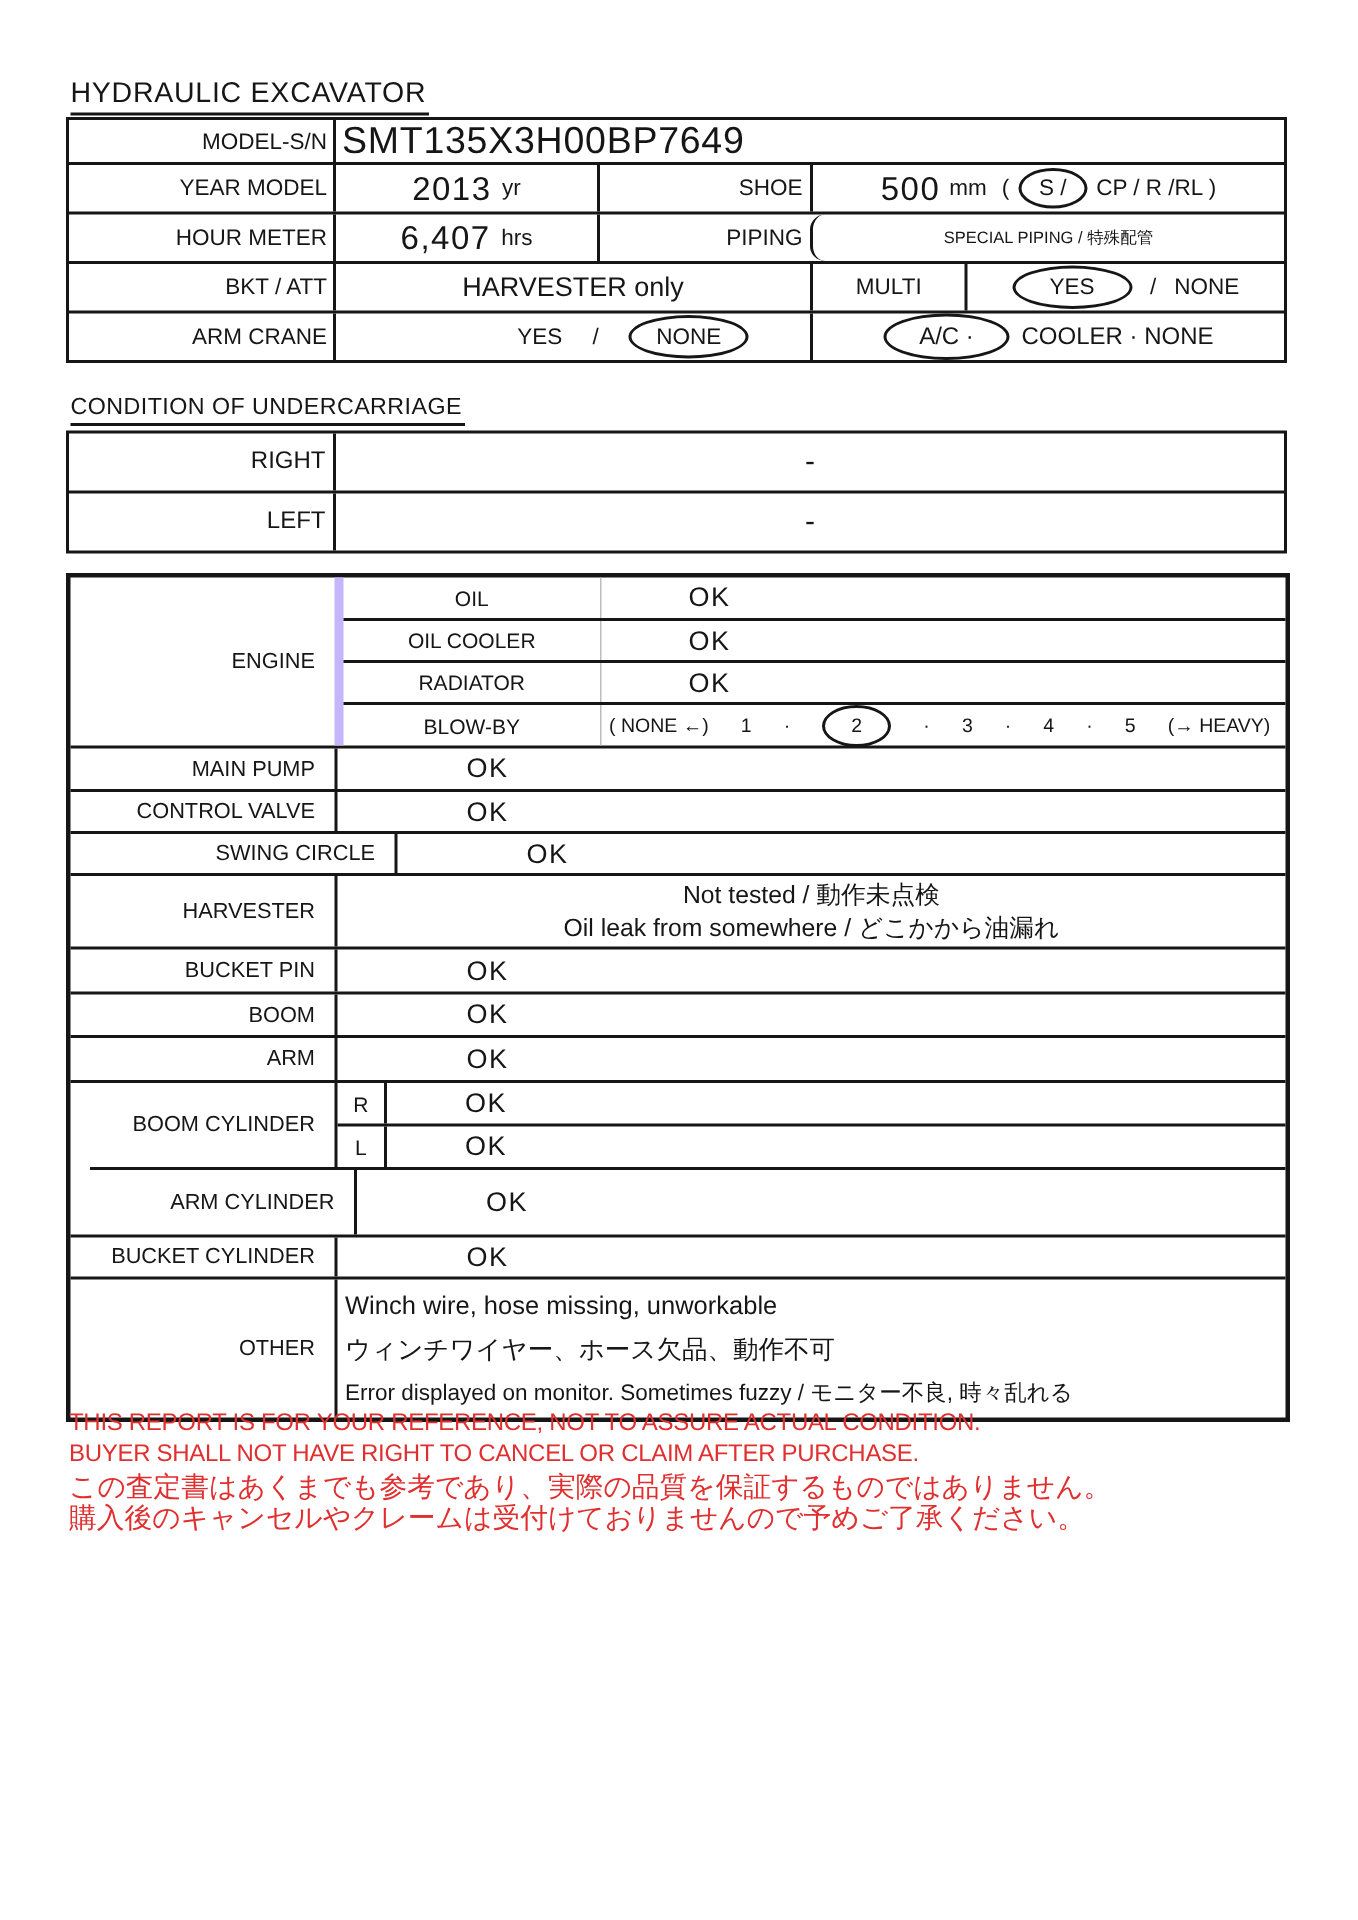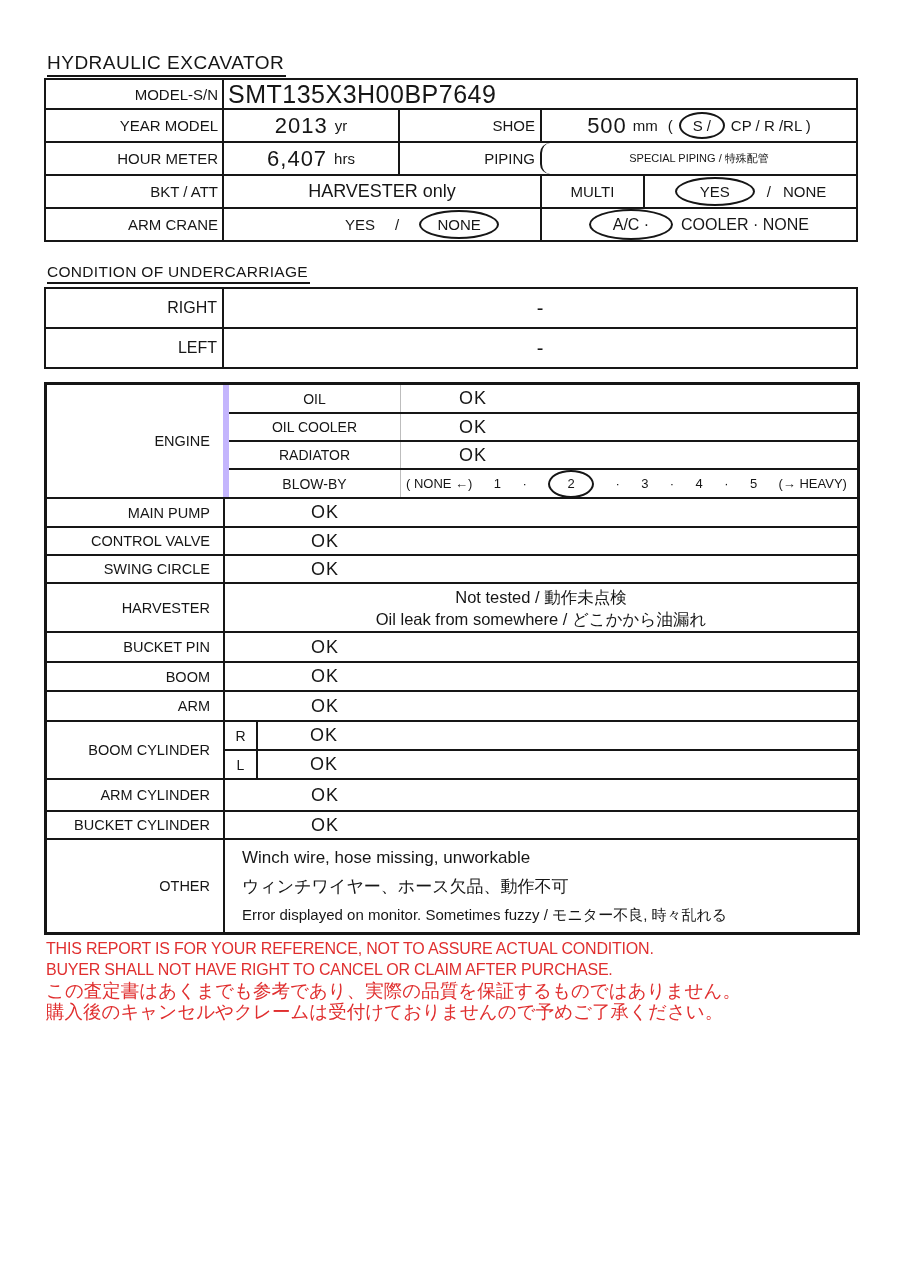--- a/index.html
+++ b/index.html
@@ -145,21 +145,21 @@
   </div>
 
   <div class="row" style="height:29px;">
     <div class="cell lbl mainlbl" style="width:176px;">MAIN PUMP</div>
     <div class="cell bl ok" style="flex:1;padding-left:86px;">OK</div>
   </div>
   <div class="row" style="height:28px;">
     <div class="cell lbl mainlbl" style="width:176px;">CONTROL VALVE</div>
     <div class="cell bl ok" style="flex:1;padding-left:86px;">OK</div>
   </div>
-  <div class="row" style="height:28px;">
+  <div class="row" style="height:28px;padding-left:40px;">
     <div class="cell lbl mainlbl" style="width:176px;">SWING CIRCLE</div>
     <div class="cell bl ok" style="flex:1;padding-left:86px;">OK</div>
   </div>
 
   <div class="row" style="height:49px;">
     <div class="cell lbl mainlbl" style="width:176px;">HARVESTER</div>
     <div class="cell bl" style="flex:1;flex-direction:column;justify-content:center;font-size:16.5px;line-height:22px;">
       <div>Not tested / 動作未点検</div>
       <div>Oil leak from somewhere / どこかから油漏れ</div>
     </div>
@@ -185,32 +185,32 @@
         <div class="cell center subname" style="width:33px;border-right:2px solid #161616;">R</div>
         <div class="cell ok" style="flex:1;padding-left:52px;">OK</div>
       </div>
       <div class="row" style="height:30px;">
         <div class="cell center subname" style="width:33px;border-right:2px solid #161616;">L</div>
         <div class="cell ok" style="flex:1;padding-left:52px;">OK</div>
       </div>
     </div>
   </div>
 
-  <div class="row" style="height:32px;">
+  <div class="row" style="height:45px;margin-left:13px;">
     <div class="cell lbl mainlbl" style="width:176px;">ARM CYLINDER</div>
     <div class="cell bl ok" style="flex:1;padding-left:86px;">OK</div>
   </div>
   <div class="row" style="height:28px;">
     <div class="cell lbl mainlbl" style="width:176px;">BUCKET CYLINDER</div>
     <div class="cell bl ok" style="flex:1;padding-left:86px;">OK</div>
   </div>
 
   <div class="row" style="height:94px;">
     <div class="cell lbl mainlbl" style="width:176px;">OTHER</div>
-    <div class="cell bl" style="flex:1;flex-direction:column;align-items:flex-start;justify-content:space-evenly;padding-left:17px;">
+    <div class="cell bl" style="flex:1;flex-direction:column;align-items:flex-start;justify-content:space-evenly;padding-left:5px;">
       <div style="font-size:17px;">Winch wire, hose missing, unworkable</div>
       <div style="font-size:17px;">ウィンチワイヤー、ホース欠品、動作不可</div>
       <div style="font-size:15px;">Error displayed on monitor. Sometimes fuzzy / モニター不良, 時々乱れる</div>
     </div>
   </div>
 </div>
 
 <div class="abs red" style="left:46px;top:938px;line-height:21px;">
   <div style="font-size:16px;letter-spacing:-0.2px;">THIS REPORT IS FOR YOUR REFERENCE, NOT TO ASSURE ACTUAL CONDITION.</div>
   <div style="font-size:16px;letter-spacing:-0.2px;">BUYER SHALL NOT HAVE RIGHT TO CANCEL OR CLAIM AFTER PURCHASE.</div>

